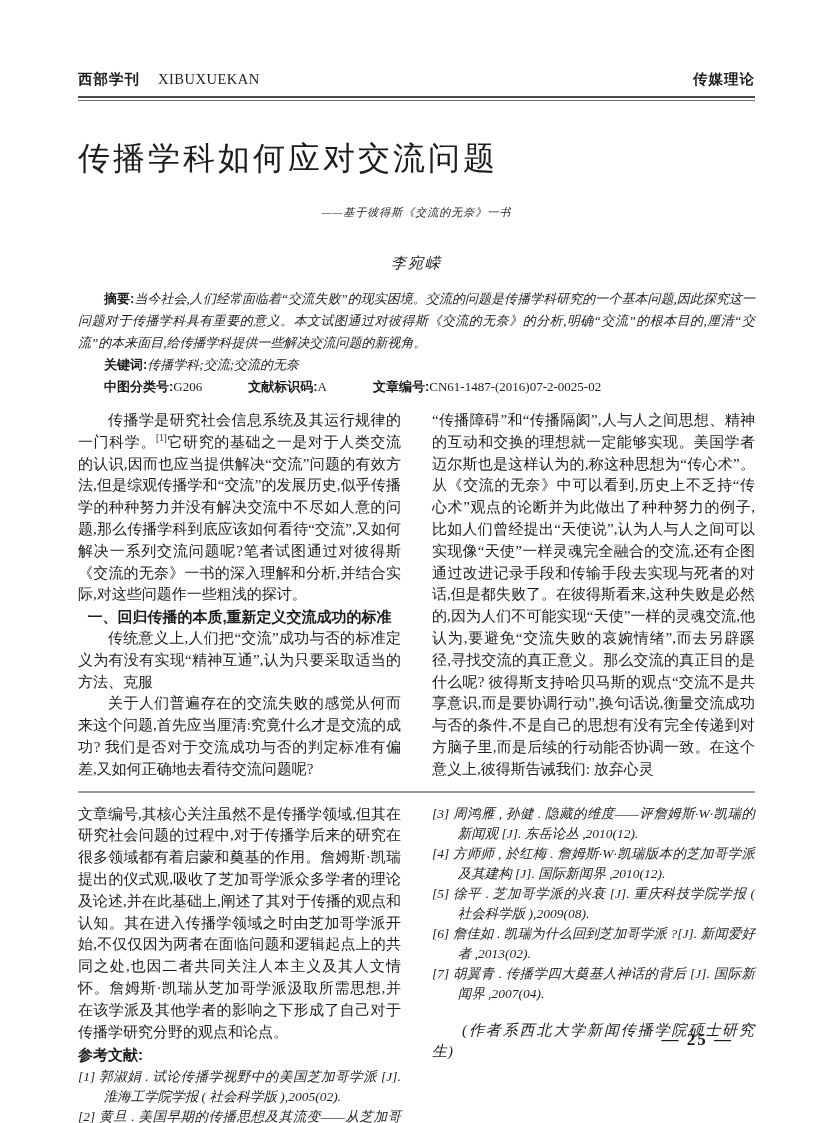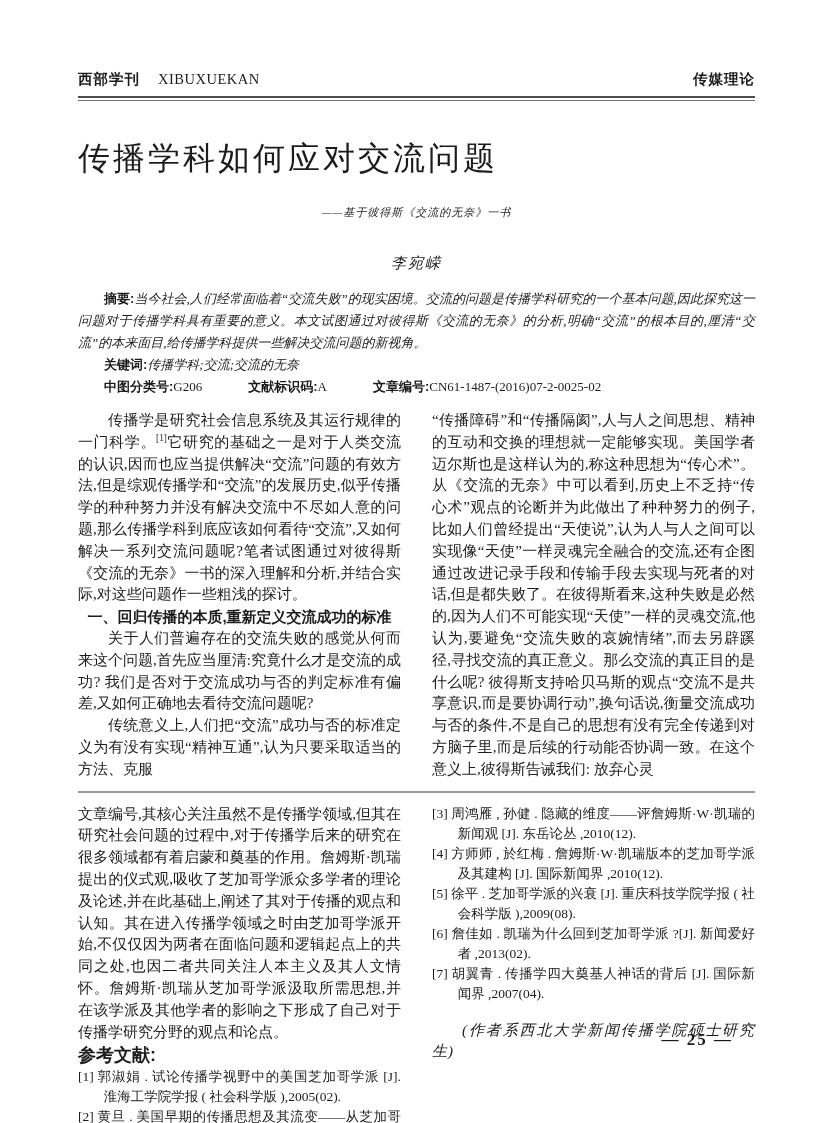--- a/index.html
+++ b/index.html
@@ -80,25 +80,26 @@
   .section-rule {
     margin-top: 10px;
     border: none;
     border-top: 2px solid #9b9b9b;
   }
   .columns.bottom { margin-top: 11px; }
   
   .refs-label {
     font-family: "Liberation Sans", sans-serif;
     font-weight: bold;
-    font-size: 18px;
+    font-size: 15px;
     line-height: 24px;
   }
   .ref {
     font-size: 13.5px;
+    font-style: italic;
     line-height: 20px;
     padding-left: 1.9em;
     text-indent: -1.9em;
     text-align: justify;
   }
   .author-note {
     margin-top: 16px;
     font-size: 15px;
     font-style: italic;
     text-indent: 2em;
@@ -138,22 +139,22 @@
     <p><span class="label">关键词:</span><span class="kai">传播学科;交流;交流的无奈</span></p>
     <p class="clc-line">
       <span class="group"><span class="label">中图分类号:</span><span>G206</span></span><span class="group"><span class="label">文献标识码:</span><span>A</span></span><span class="group"><span class="label">文章编号:</span><span>CN61-1487-(2016)07-2-0025-02</span></span>
     </p>
   </div>
 
   <div class="columns top">
     <div class="col">
       <p class="indent"><span>传播学是研究社会信息系统及其运行规律的一门科学。</span><sup class="cite">[1]</sup><span>它研究的基础之一是对于人类交流的认识,因而也应当提供解决“交流”问题的有效方法,但是综观传播学和“交流”的发展历史,似乎传播学的种种努力并没有解决交流中不尽如人意的问题,那么传播学科到底应该如何看待“交流”,又如何解决一系列交流问题呢?笔者试图通过对彼得斯《交流的无奈》一书的深入理解和分析,并结合实际,对这些问题作一些粗浅的探讨。</span></p>
       <h2>一、回归传播的本质,重新定义交流成功的标准</h2>
+      <p class="indent">传统意义上,人们把“交流”成功与否的标准定义为有没有实现“精神互通”,认为只要采取适当的方法、克服</p>
       <p class="indent">关于人们普遍存在的交流失败的感觉从何而来这个问题,首先应当厘清:究竟什么才是交流的成功? 我们是否对于交流成功与否的判定标准有偏差,又如何正确地去看待交流问题呢?</p>
-      <p class="indent">传统意义上,人们把“交流”成功与否的标准定义为有没有实现“精神互通”,认为只要采取适当的方法、克服</p>
     </div>
     <div class="col">
       <p>“传播障碍”和“传播隔阂”,人与人之间思想、精神的互动和交换的理想就一定能够实现。美国学者迈尔斯也是这样认为的,称这种思想为“传心术”。从《交流的无奈》中可以看到,历史上不乏持“传心术”观点的论断并为此做出了种种努力的例子,比如人们曾经提出“天使说”,认为人与人之间可以实现像“天使”一样灵魂完全融合的交流,还有企图通过改进记录手段和传输手段去实现与死者的对话,但是都失败了。在彼得斯看来,这种失败是必然的,因为人们不可能实现“天使”一样的灵魂交流,他认为,要避免“交流失败的哀婉情绪”,而去另辟蹊径,寻找交流的真正意义。那么交流的真正目的是什么呢? 彼得斯支持哈贝马斯的观点“交流不是共享意识,而是要协调行动”,换句话说,衡量交流成功与否的条件,不是自己的思想有没有完全传递到对方脑子里,而是后续的行动能否协调一致。在这个意义上,彼得斯告诫我们: 放弃心灵</p>
     </div>
   </div>
 
   <hr class="section-rule">
 
   <div class="columns bottom">
     <div class="col">

